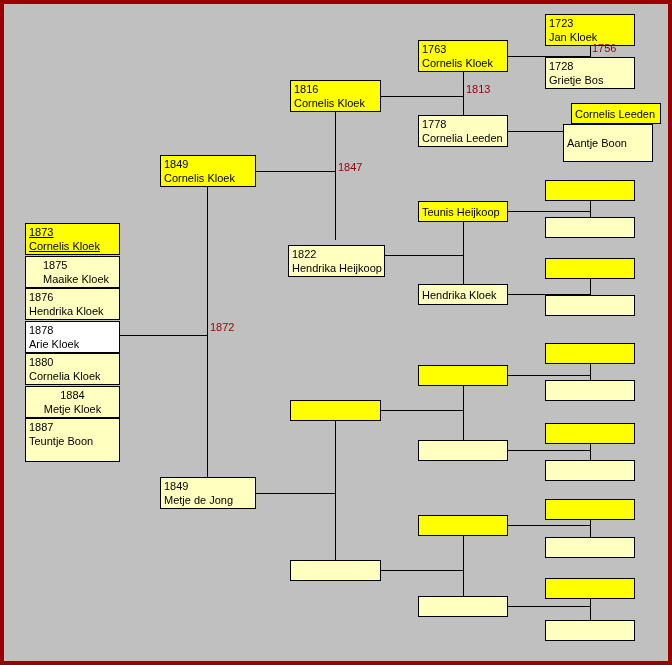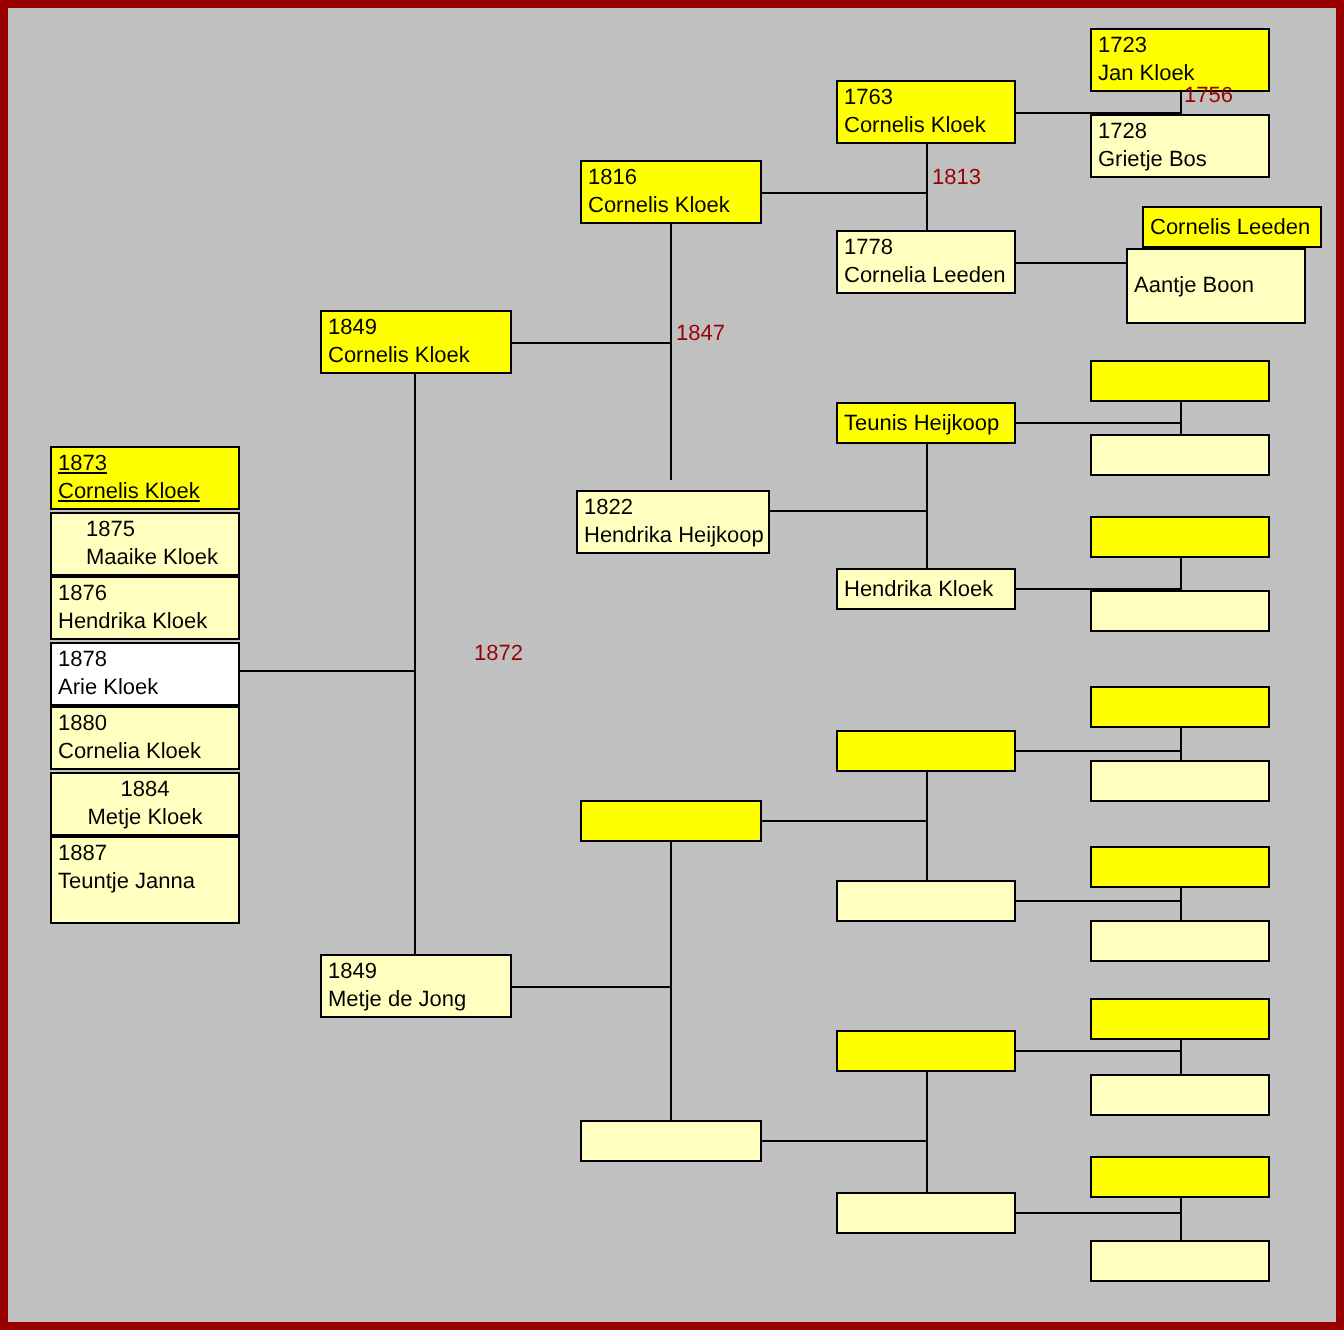--- a/index.html
+++ b/index.html
@@ -104,21 +104,21 @@
       <div class="person-box fill-female" style="left: 25px; top: 353px; width: 95px; height: 32px;">
         <div class="year">1880</div>
         <div class="name">Cornelia Kloek</div>
       </div>
       <div class="person-box fill-female" style="left: 25px; top: 386px; width: 95px; height: 32px; text-align: center;">
         <div class="year">1884</div>
         <div class="name">Metje Kloek</div>
       </div>
       <div class="person-box fill-female" style="left: 25px; top: 418px; width: 95px; height: 44px;">
         <div class="year">1887</div>
-        <div class="name">Teuntje Janna</div>
+        <div class="name">Teuntje Boon</div>
       </div>
       <div class="person-box fill-male" style="left: 160px; top: 155px; width: 96px; height: 32px;">
         <div class="year">1849</div>
         <div class="name">Cornelis Kloek</div>
       </div>
       <div class="person-box fill-female" style="left: 160px; top: 477px; width: 96px; height: 32px;">
         <div class="year">1849</div>
         <div class="name">Metje de Jong</div>
       </div>
       <div class="person-box fill-male" style="left: 290px; top: 80px; width: 91px; height: 32px;">
@@ -171,16 +171,16 @@
       <div class="person-box fill-female single" style="left: 545px; top: 380px; width: 90px; height: 21px;"></div>
       <div class="person-box fill-male single" style="left: 545px; top: 423px; width: 90px; height: 21px;"></div>
       <div class="person-box fill-female single" style="left: 545px; top: 460px; width: 90px; height: 21px;"></div>
       <div class="person-box fill-male single" style="left: 545px; top: 499px; width: 90px; height: 21px;"></div>
       <div class="person-box fill-female single" style="left: 545px; top: 537px; width: 90px; height: 21px;"></div>
       <div class="person-box fill-male single" style="left: 545px; top: 578px; width: 90px; height: 21px;"></div>
       <div class="person-box fill-female single" style="left: 545px; top: 620px; width: 90px; height: 21px;"></div>
       <div class="marriage-year" style="left: 592px; top: 42px;">1756</div>
       <div class="marriage-year" style="left: 466px; top: 83px;">1813</div>
       <div class="marriage-year" style="left: 338px; top: 161px;">1847</div>
-      <div class="marriage-year" style="left: 210px; top: 321px; margin-left: 27px;">1872</div>
+      <div class="marriage-year" style="left: 210px; top: 321px;">1872</div>
     </div>
   <div class="frame-border"></div>
 </div>
 
 </body></html>

